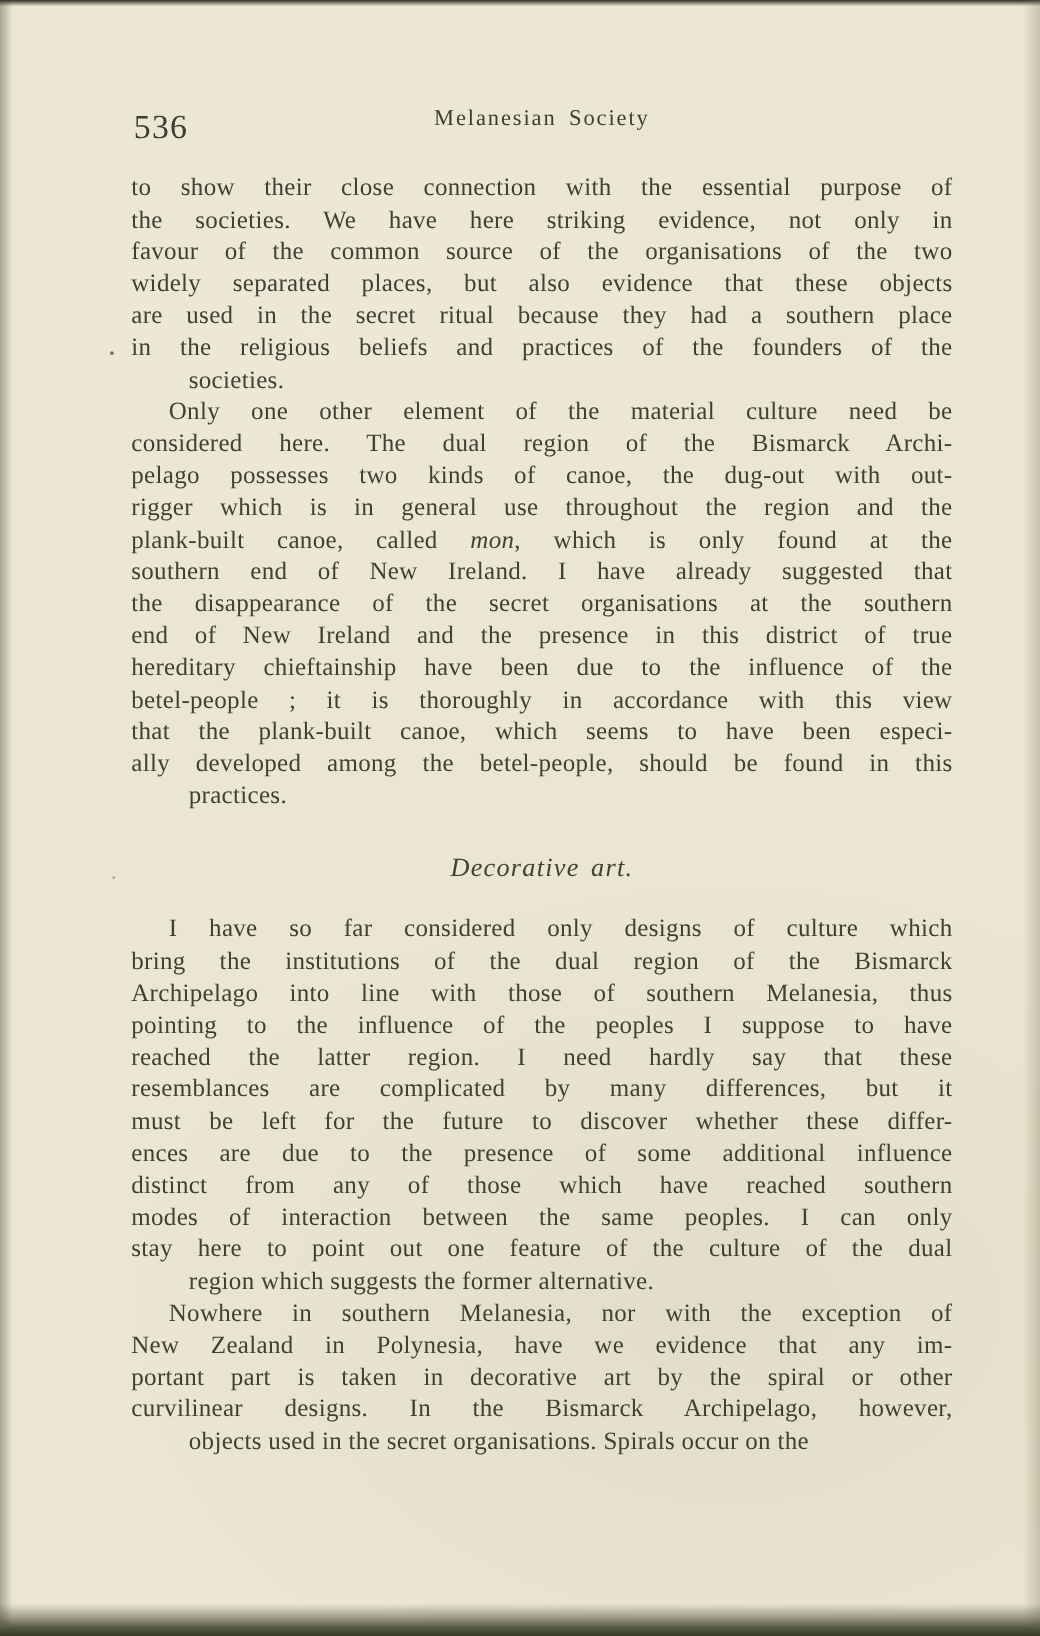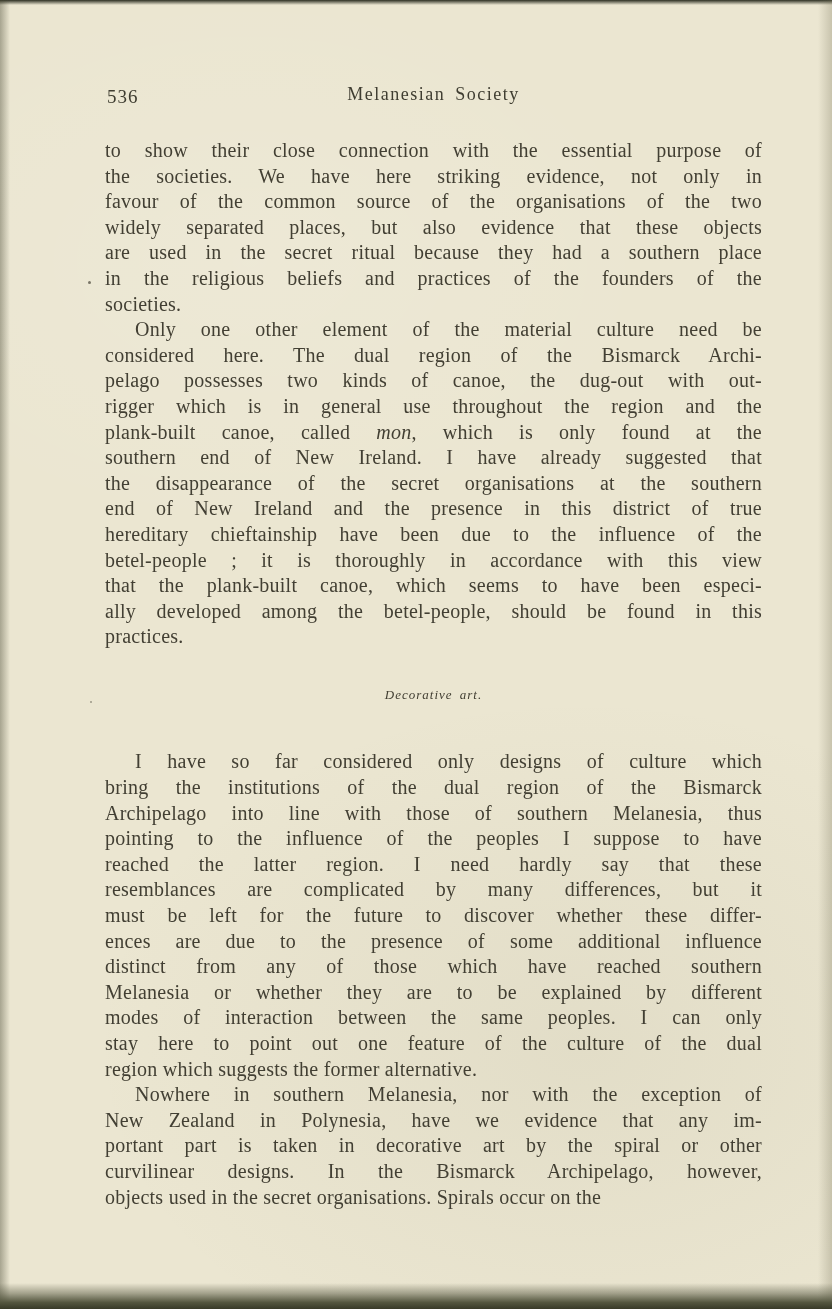--- a/index.html
+++ b/index.html
@@ -37,21 +37,21 @@
     position: absolute; top: 0; bottom: 0; right: 0; width: 14px;
     background: linear-gradient(to left, rgba(110,106,80,0.28), rgba(110,106,80,0));
   }
   
   .page-header {
     position: absolute;
     top: 84px; left: 105px; width: 657px; height: 36px;
   }
   .page-number {
     position: absolute; left: 2px; top: 2px;
-    font-size: 19px; letter-spacing: 1px; color: #3f3d31;
+    font-size: 27px; letter-spacing: 1px; color: #3f3d31;
   }
   .running-title {
     position: absolute; left: 0; right: 0; top: 0;
     text-align: center;
     font-size: 18px;
     letter-spacing: 1.5px;
     word-spacing: 4px;
     color: #3f3d31;
   }
   
@@ -63,29 +63,29 @@
     letter-spacing: 0.25px;
   }
   .paragraph { margin: 0; }
   .line {
     line-height: 25.6px;
     height: 25.6px;
     text-align: justify;
     text-align-last: justify;
     white-space: normal;
   }
-  .line.last { text-align-last: left; }
+  .line.last { text-align-last: left; margin-left: 46px; }
   .line.indent { text-indent: 30px; }
   .it { font-style: italic; }
   .heading {
-    margin: 32px 0 42px 0;
+    margin: 32px 0 24px 0;
     line-height: 25.6px;
     text-align: center;
     font-style: italic;
-    font-size: 13px;
+    font-size: 21px;
     letter-spacing: 1px;
     word-spacing: 3px;
   }
   .speck {
     position: absolute;
     background: #5b574b;
     border-radius: 50%;
     opacity: 0.8;
   }
   .speck-1 { left: 88px; top: 281px; width: 3px; height: 3px; }
@@ -133,21 +133,20 @@
       <div class="paragraph">
         <div class="line indent">I have so far considered only designs of culture which</div>
         <div class="line">bring the institutions of the dual region of the Bismarck</div>
         <div class="line">Archipelago into line with those of southern Melanesia, thus</div>
         <div class="line">pointing to the influence of the peoples I suppose to have</div>
         <div class="line">reached the latter region.  I need hardly say that these</div>
         <div class="line">resemblances are complicated by many differences, but it</div>
         <div class="line">must be left for the future to discover whether these differ-</div>
         <div class="line">ences are due to the presence of some additional influence</div>
         <div class="line">distinct from any of those which have reached southern</div>
-        <div class="line">Melanesia or whether they are to be explained by different</div>
         <div class="line">modes of interaction between the same peoples.  I can only</div>
         <div class="line">stay here to point out one feature of the culture of the dual</div>
         <div class="line last">region which suggests the former alternative.</div>
       </div>
       <div class="paragraph">
         <div class="line indent">Nowhere in southern Melanesia, nor with the exception of</div>
         <div class="line">New Zealand in Polynesia, have we evidence that any im-</div>
         <div class="line">portant part is taken in decorative art by the spiral or other</div>
         <div class="line">curvilinear designs.  In the Bismarck Archipelago, however,</div>
         <div class="line last">objects used in the secret organisations.  Spirals occur on the</div>

